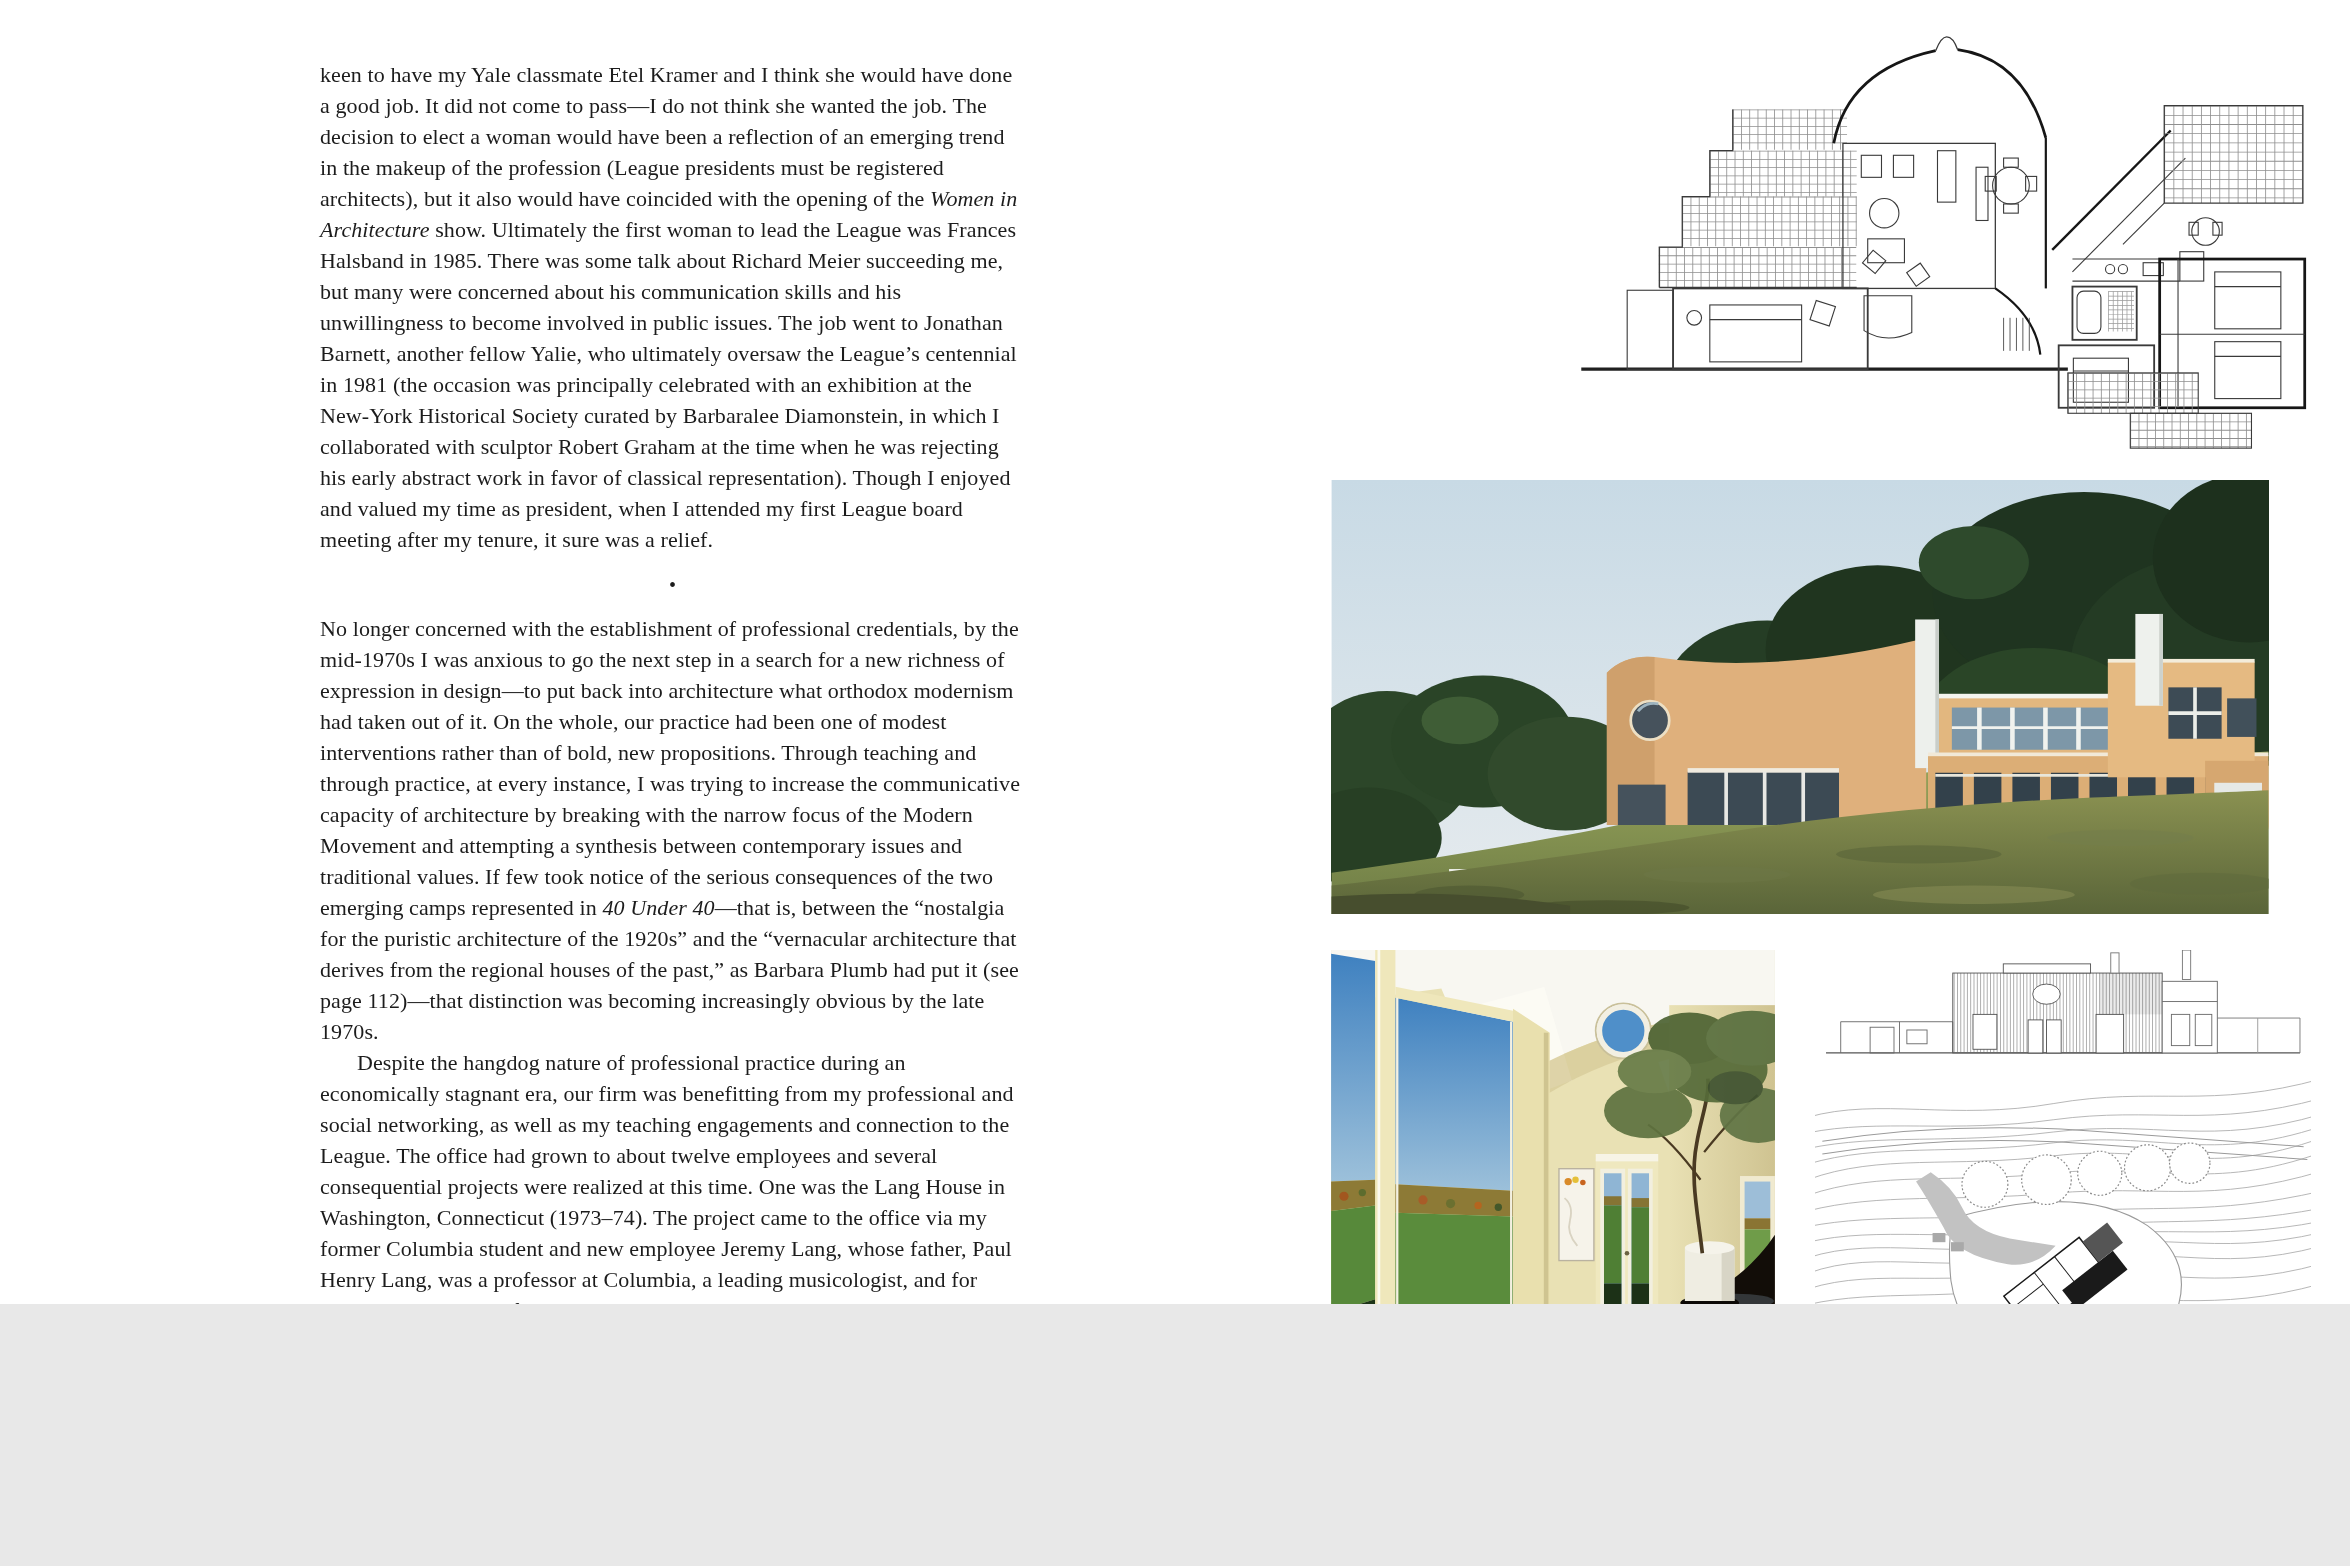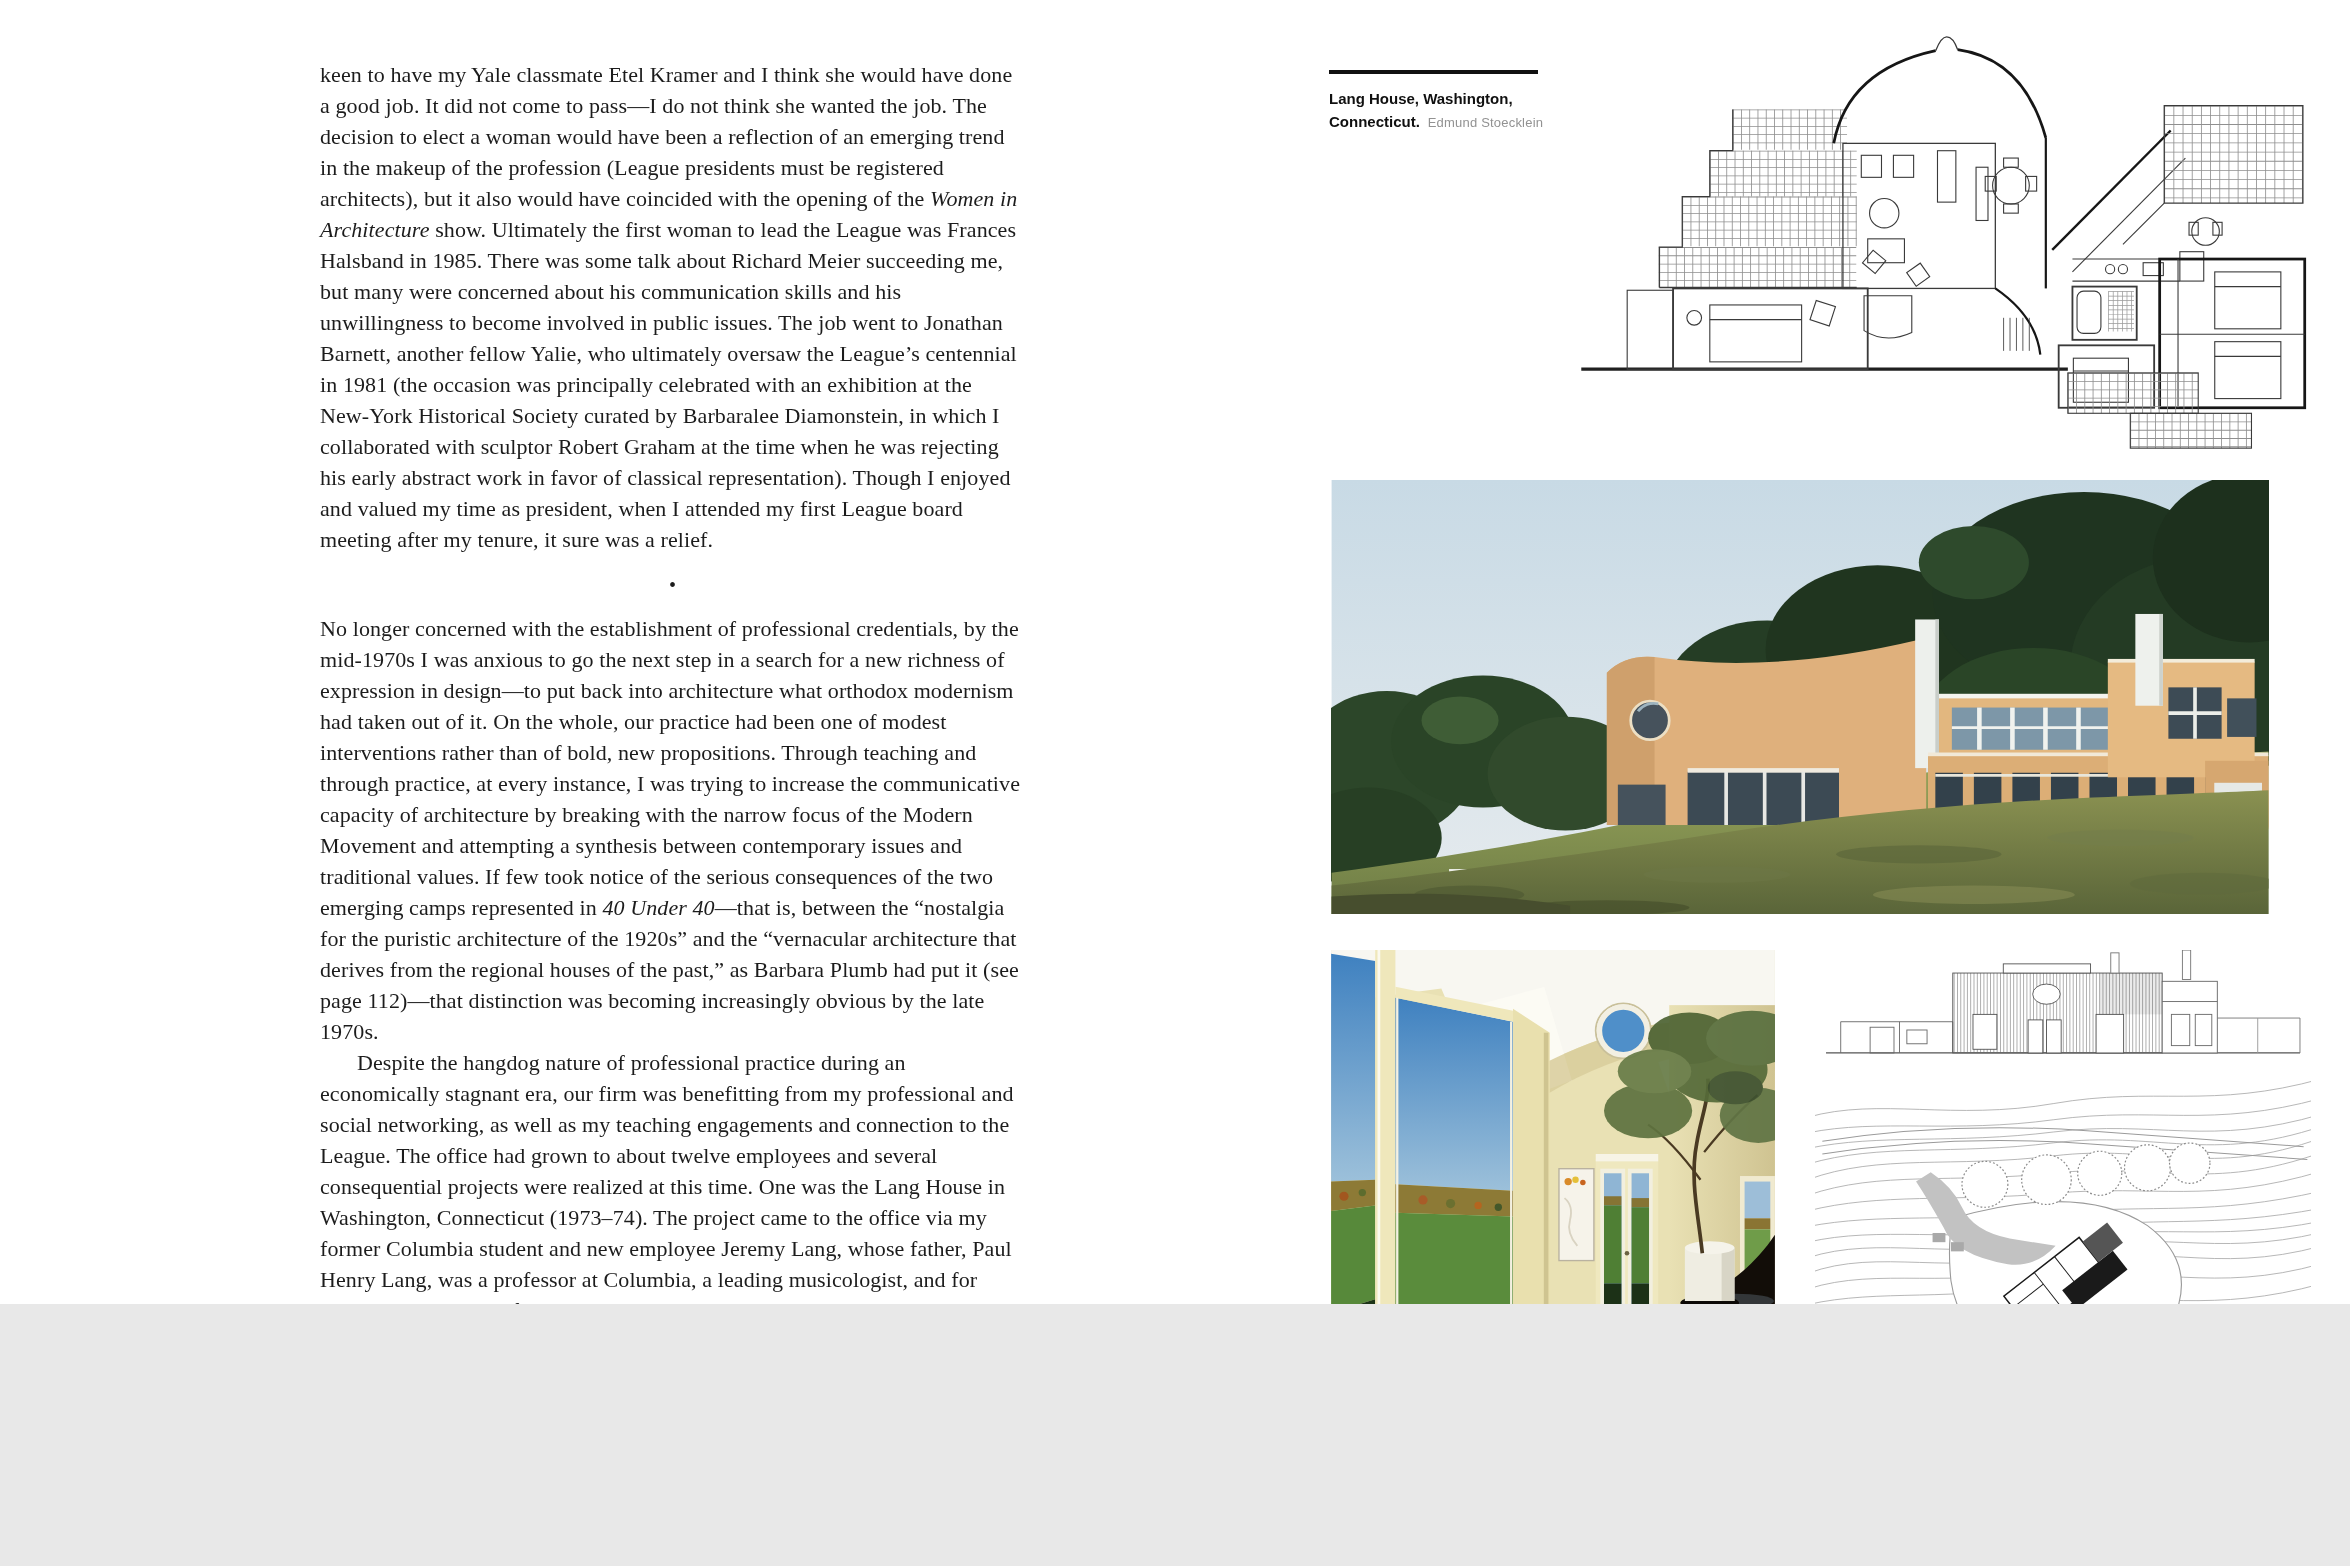--- a/index.html
+++ b/index.html
@@ -41,25 +41,20 @@
       <p class="indent"><span>Despite the hangdog nature of professional practice during an economically stagnant era, our firm was benefitting from my professional and social networking, as well as my teaching engagements and connection to the League. The office had grown to about twelve employees and several consequential projects were realized at this time. One was the Lang House in Washington, Connecticut (1973–74). The project came to the office via my former Columbia student and new employee Jeremy Lang, whose father, Paul Henry Lang, was a professor at Columbia, a leading musicologist, and for years the opera critic for the </span><span class="ital">New York Herald Tribune</span><span>. Jeremy’s mother,</span></p>
     </div>
 
   <div class="footer" style="left:72px;">
     <span class="pagenum">178</span>
   </div>
   <div class="footer" style="left:289px;">
     <span class="running">GETTING STARTED</span>
   </div>
 
-  <div id="caption">
-    <div class="rule"></div>
-    <span class="cap-title">Lang House, Washington, Connecticut.</span>
-    <span class="cap-credit">&nbsp;<span>Edmund Stoecklein</span></span>
-  </div>
 
   <div class="footer" style="left:1330px;">
     <span class="pagenum">122</span>
   </div>
   <div class="footer" style="left:1543px;">
     <span class="running">GETTING STARTED</span>
   </div>
 
   <div class="fig" id="fig-plan">
     <svg width="742" height="437" viewBox="0 0 808 476">

